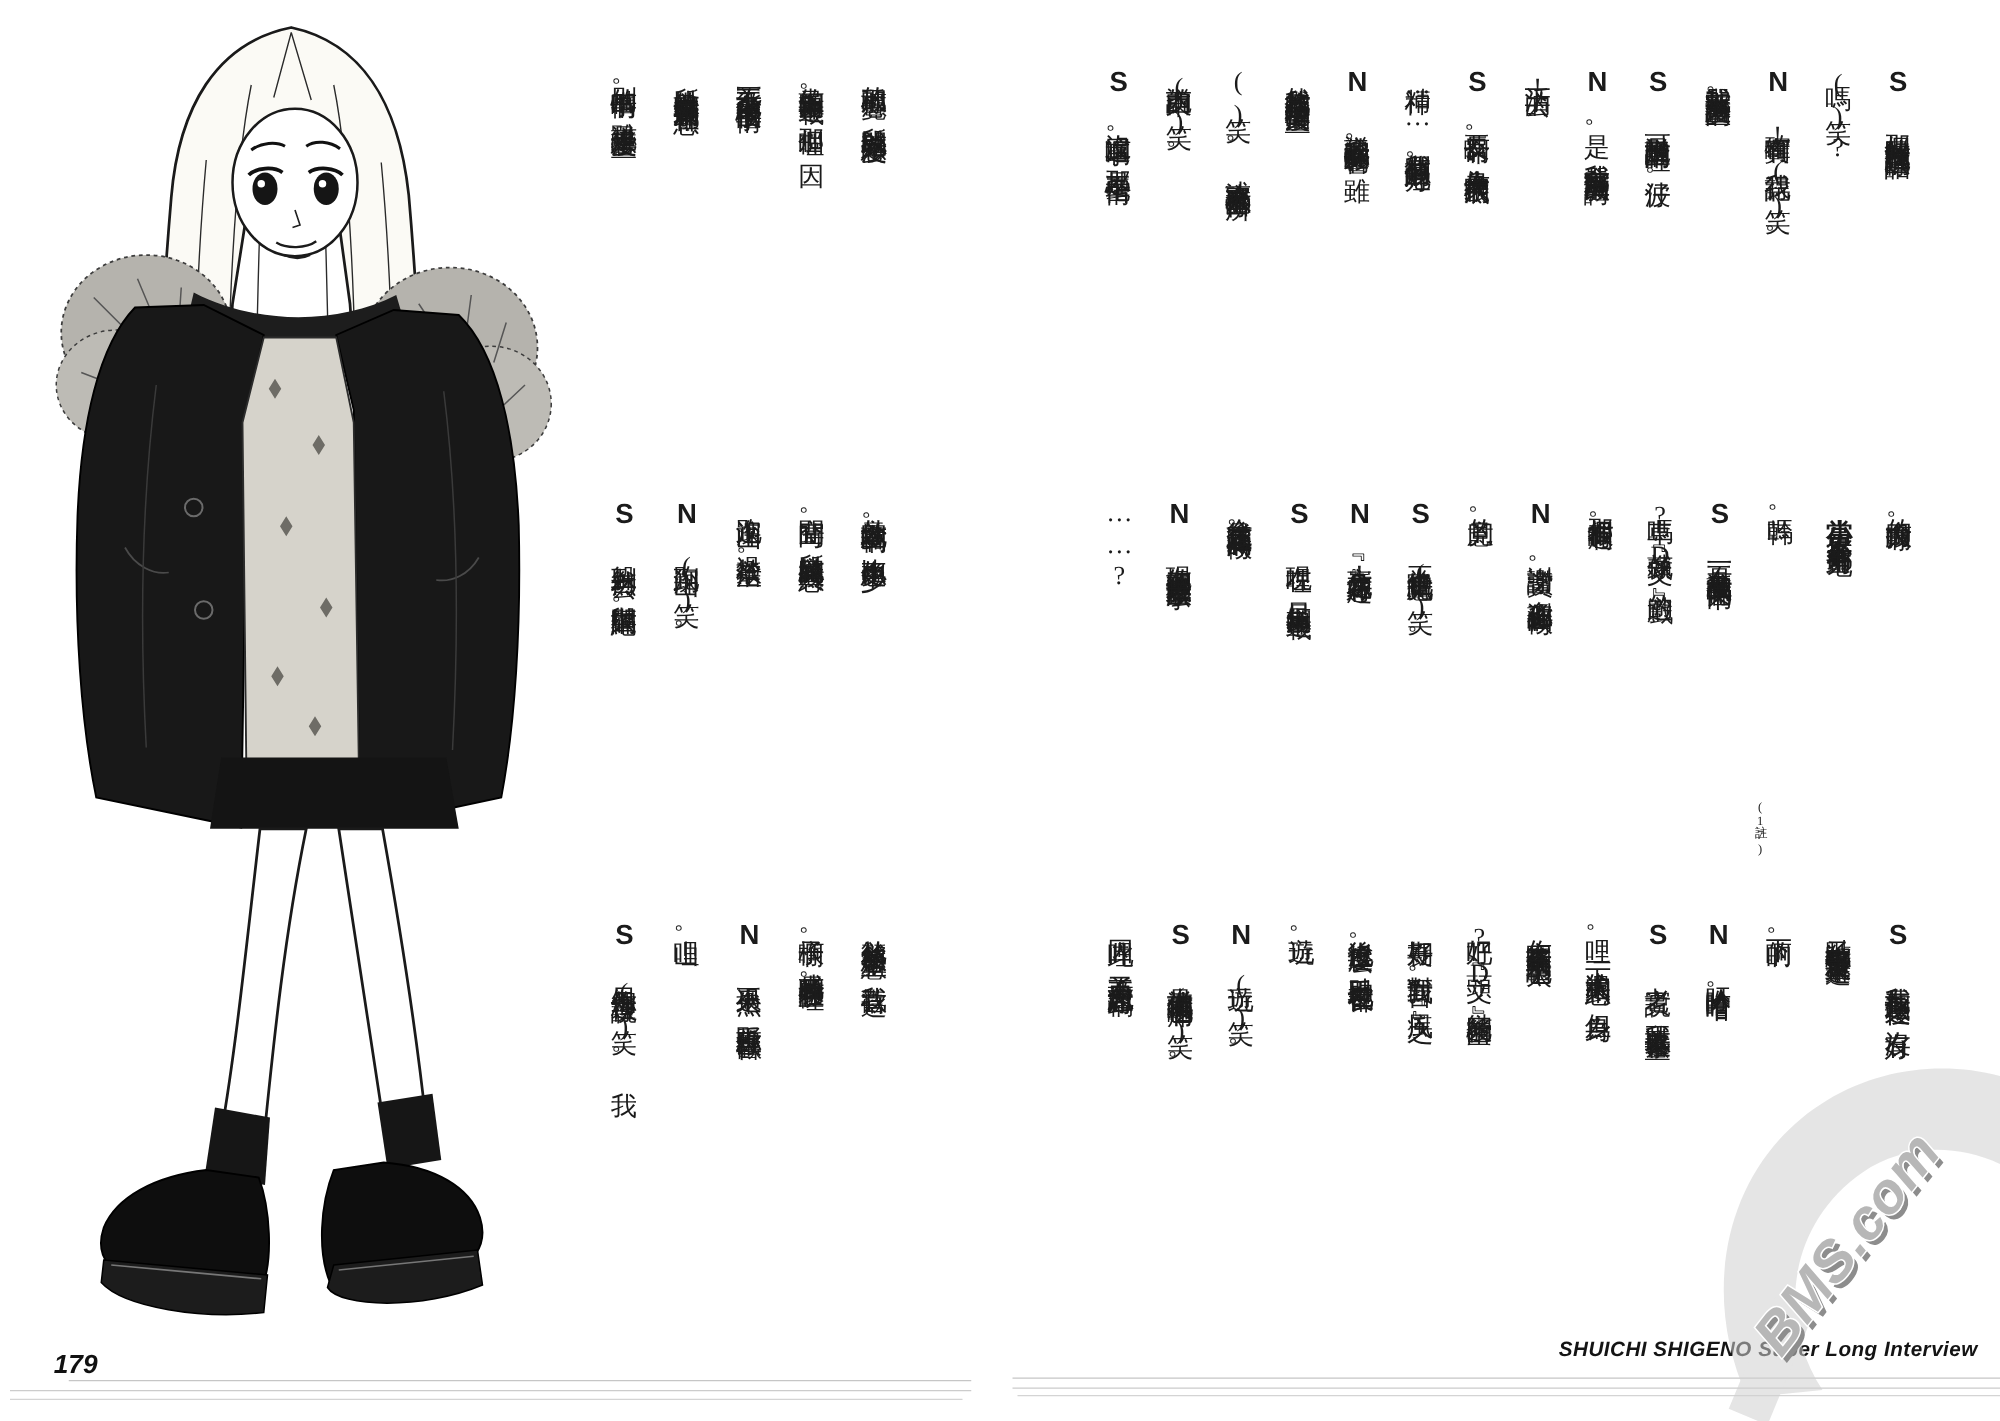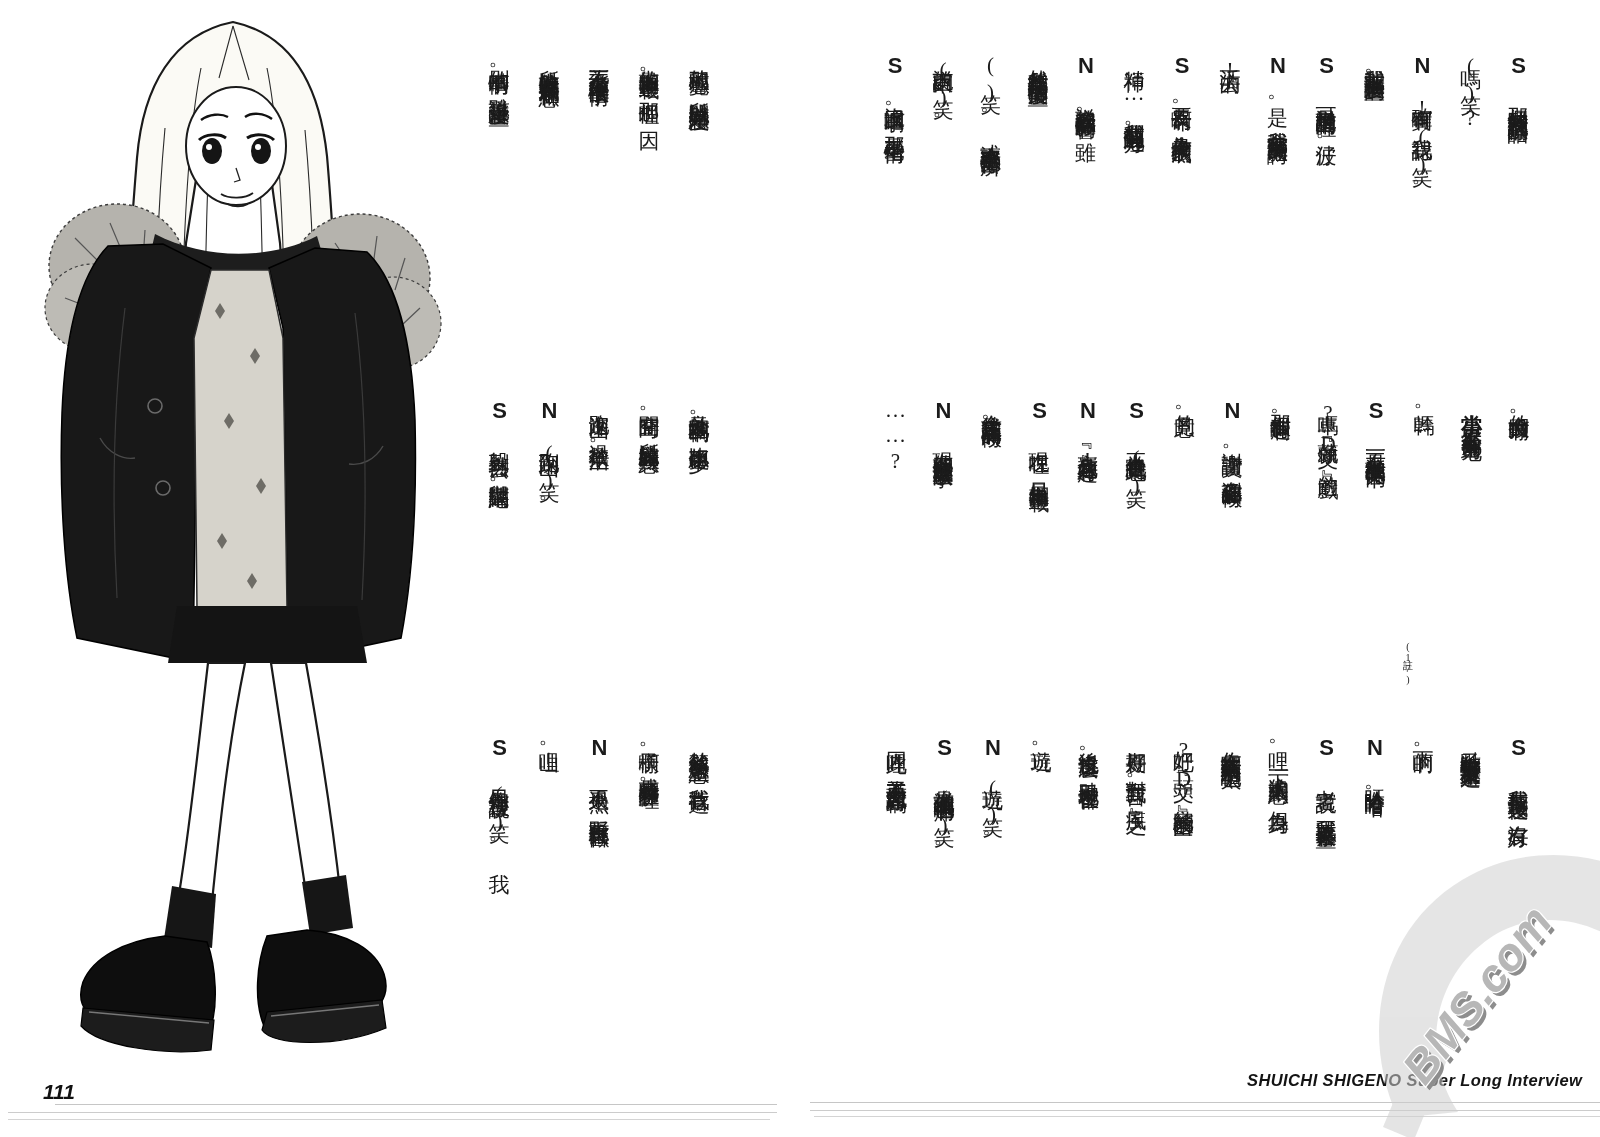--- a/index.html
+++ b/index.html
@@ -198,21 +198,21 @@
       <p class="col"><span class="spk">S</span><span>躲到自然去,與世間隔絕。</span></p>
     </div>
   <div id="band-lf" class="band lp">
       <p class="col"><span>禁欲然後想些新主意,我喜歡這</span></p>
       <p class="col"><span>樣子啊。或者長時間躲在伊豆哩。</span></p>
       <p class="col"><span class="spk">N</span><span>不過果然,重野氏你很喜歡</span></p>
       <p class="col"><span>山哩。</span></p>
       <p class="col"><span class="spk">S</span><span>早知你會這樣説(笑)。我</span></p>
     </div>
 
-  <div id="page-number">111</div>
+  <div id="page-number">179</div>
   <div id="footer-title">SHUICHI SHIGENO Super Long Interview</div>
 
   <div class="edge-line" style="left:55px;  top:1104px; width:722px;"></div>
   <div class="edge-line" style="left:8px;   top:1112px; width:769px; background:#cccccc;"></div>
   <div class="edge-line" style="left:8px;   top:1119px; width:762px; background:#d4d4d4;"></div>
   <div class="edge-line" style="left:810px; top:1102px; width:790px;"></div>
   <div class="edge-line" style="left:810px; top:1110px; width:790px; background:#cccccc;"></div>
   <div class="edge-line" style="left:814px; top:1116px; width:786px; background:#d4d4d4;"></div>
 
   <svg id="watermark" width="1600" height="1137" viewBox="0 0 1600 1137">

